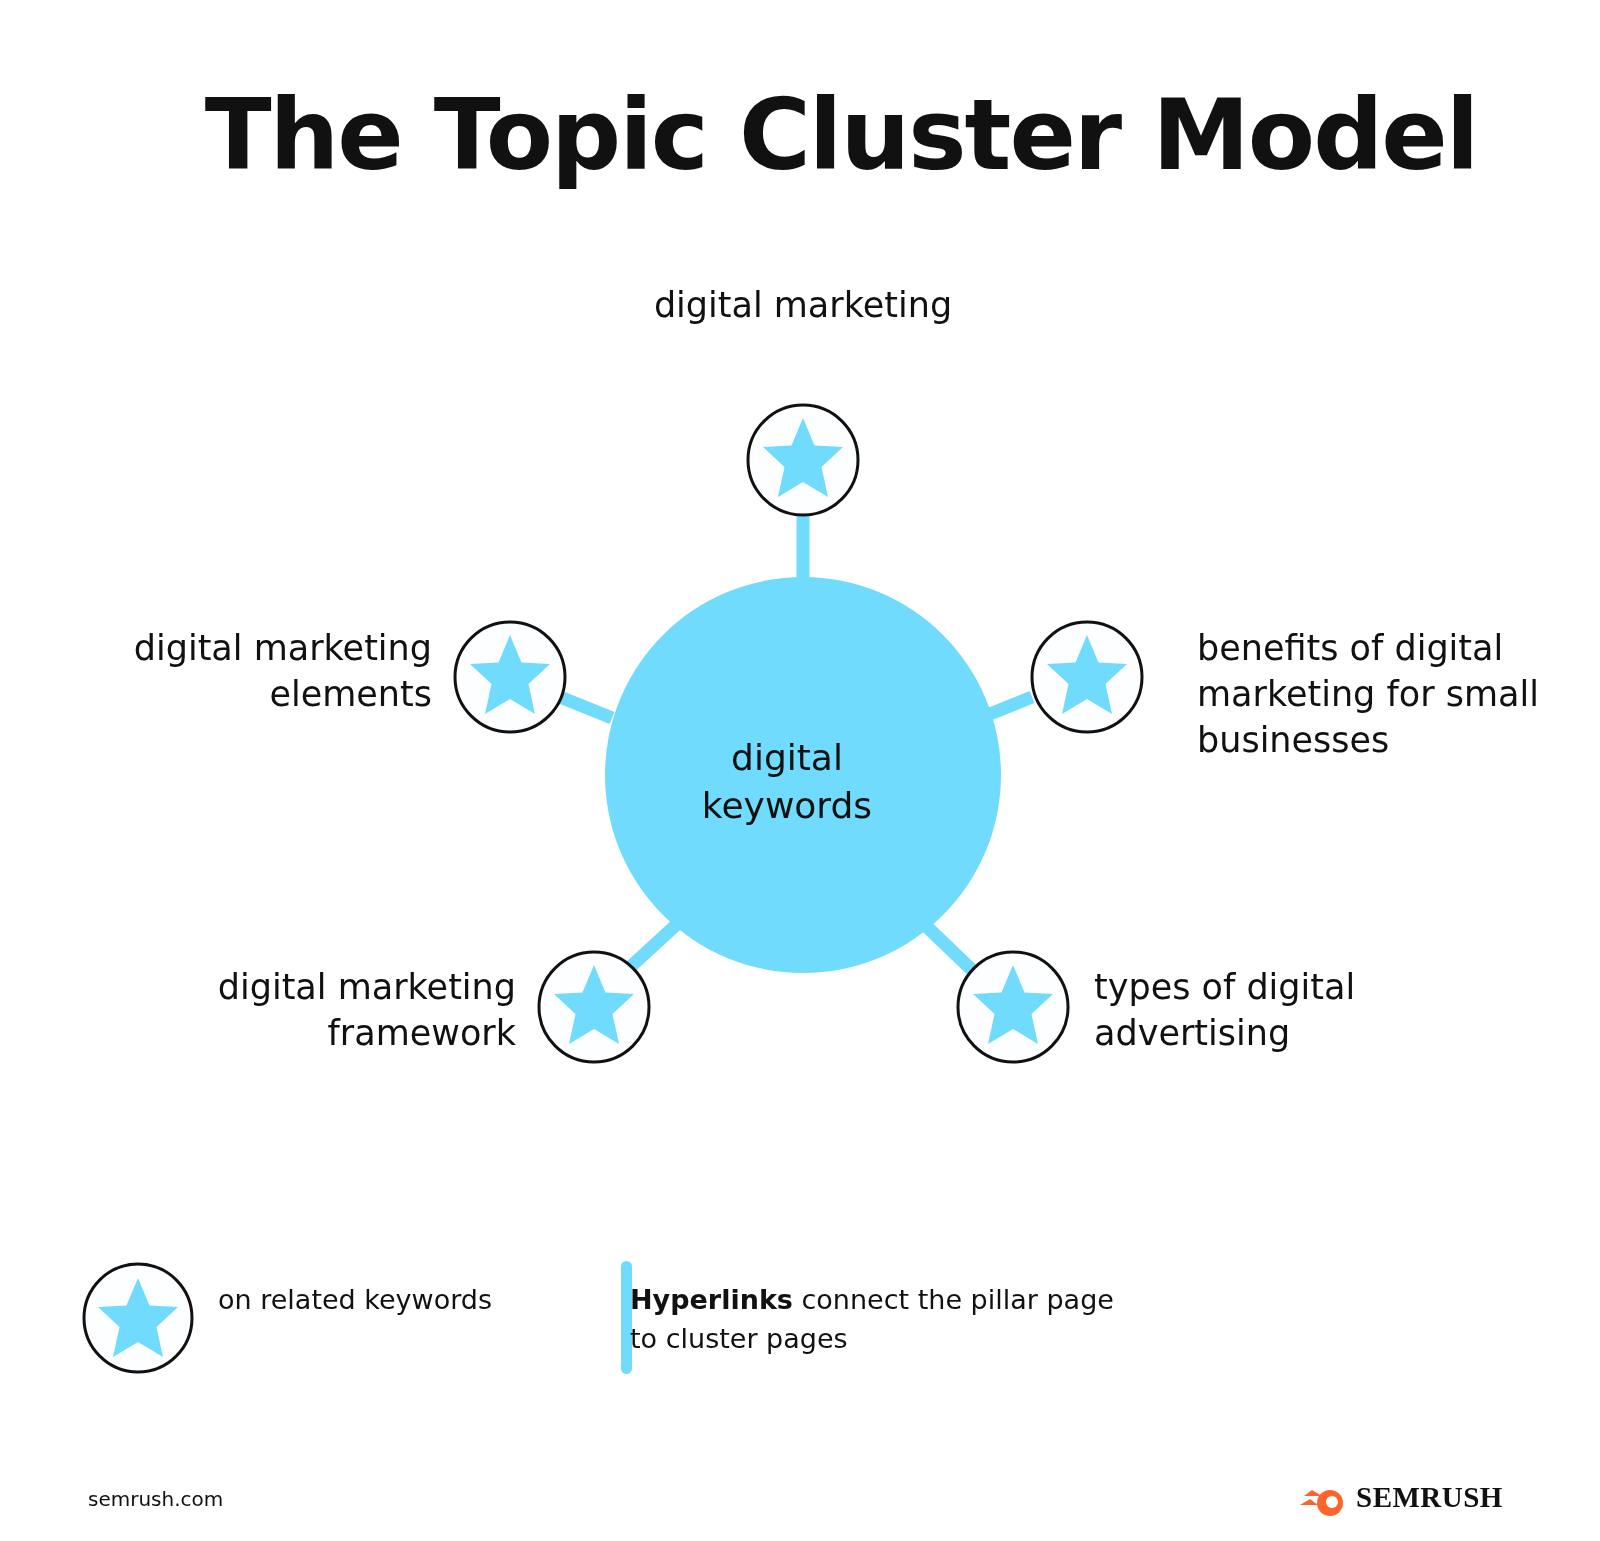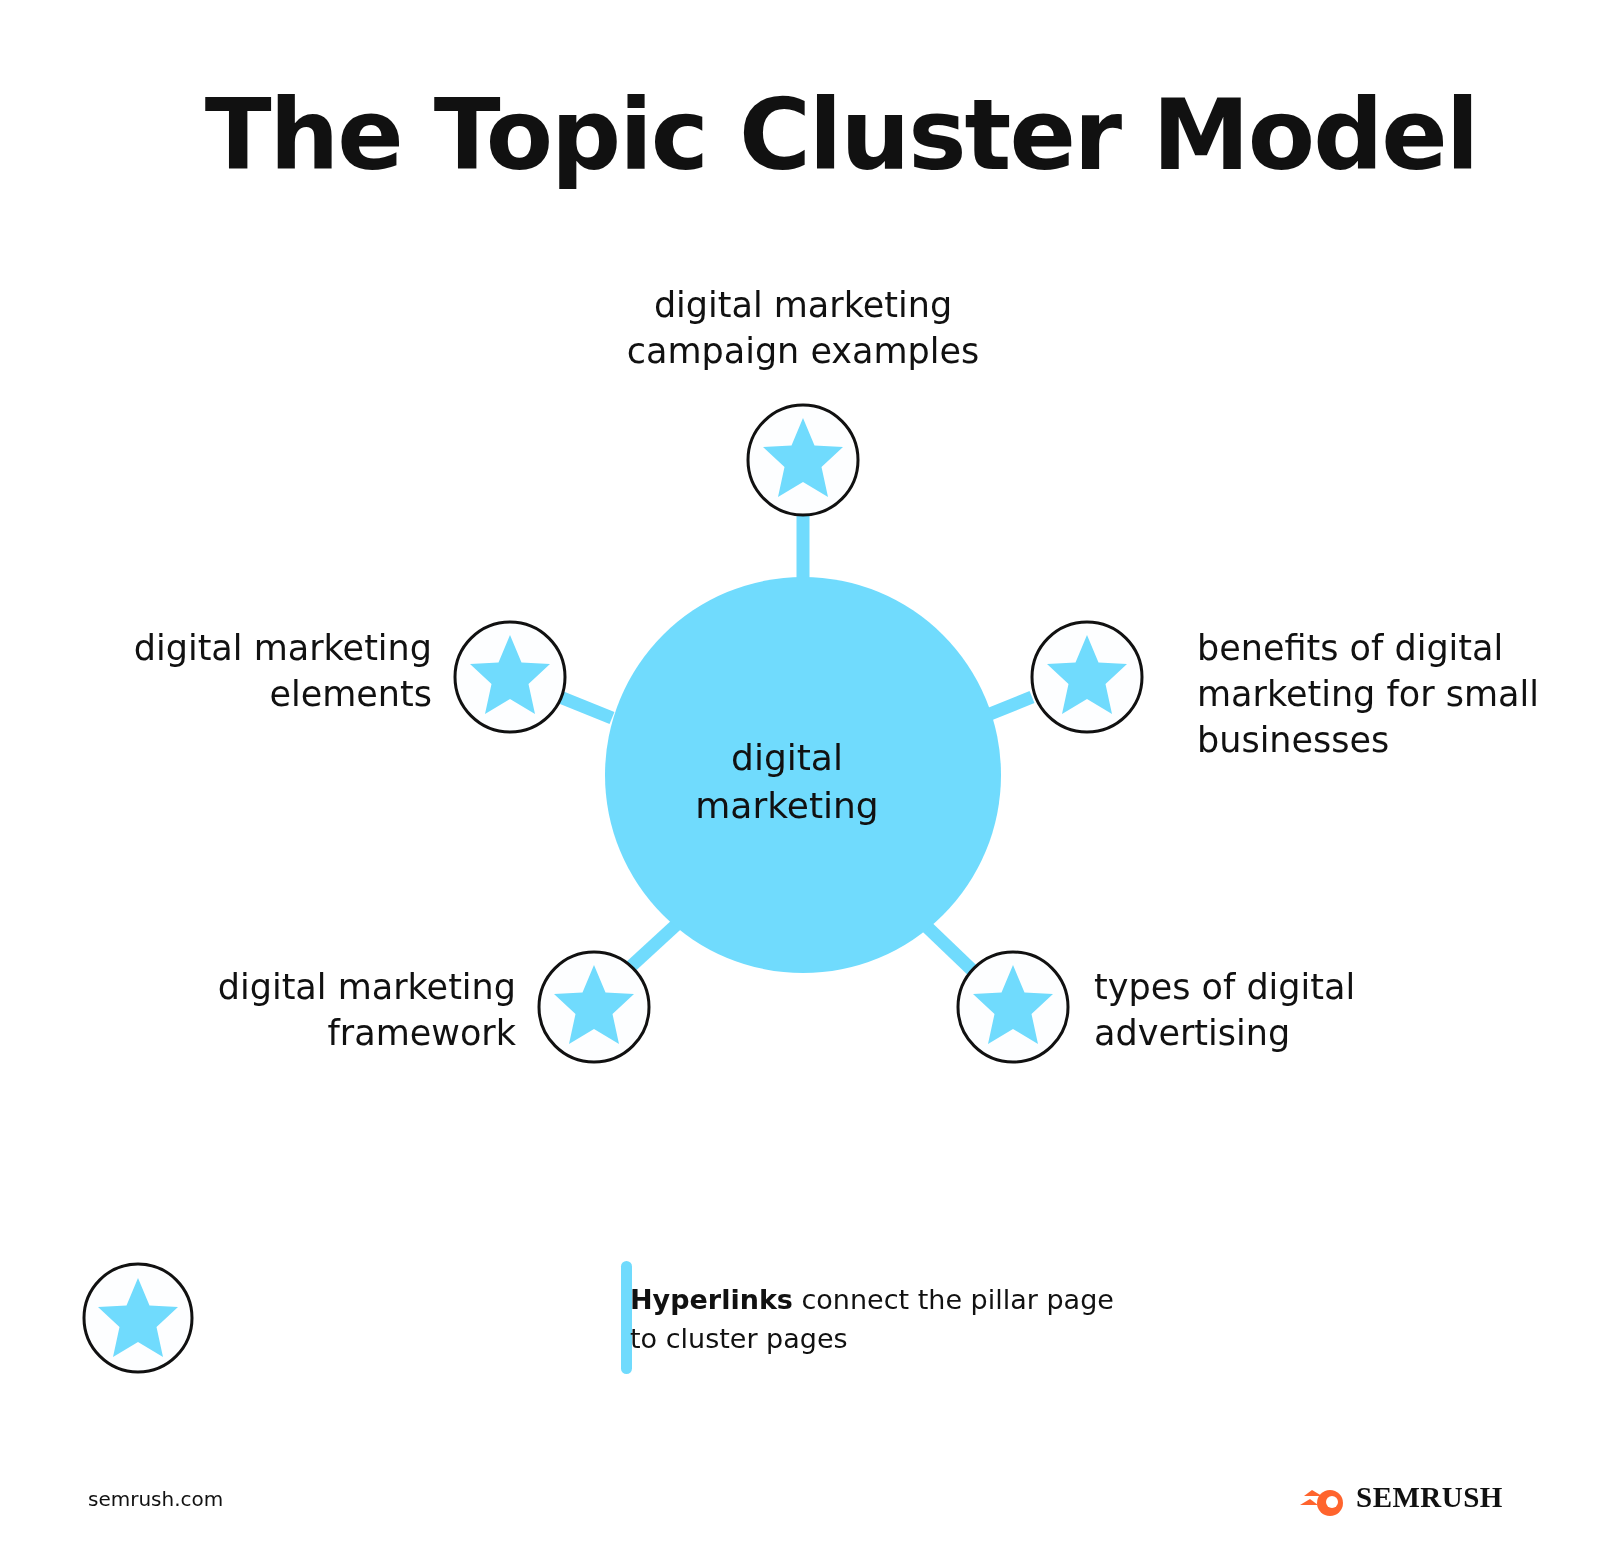--- a/index.html
+++ b/index.html
@@ -69,21 +69,20 @@
   <g>
     <path d="M1300 1505 L1318 1505 L1310 1499 Z" fill="#ff642d"></path>
     <path d="M1304 1496 L1322 1496 L1312 1490 Z" fill="#ff642d"></path>
     <circle cx="1330" cy="1503" r="13" fill="#ff642d"></circle>
     <circle cx="1332" cy="1502" r="6" fill="#ffffff"></circle>
   </g>
 </svg>
 
 <div class="label center" style="left:600px;width:406px;top:282px;">
   <div>digital marketing</div>
-  <div>campaign examples</div>
 </div>
 <div class="label" style="left:1169px;top:625px;margin-left:28px;">
   <div>benefits of digital</div>
   <div>marketing for small</div>
   <div>businesses</div>
 </div>
 <div class="label" style="left:1094px;top:964px;">
   <div>types of digital</div>
   <div>advertising</div>
 </div>
@@ -91,24 +90,25 @@
   <div>digital marketing</div>
   <div>framework</div>
 </div>
 <div class="label right" style="left:70px;width:362px;top:625px;">
   <div>digital marketing</div>
   <div>elements</div>
 </div>
 
 <div class="center-text">
   <div>digital</div>
-  <div>marketing</div>
+  <div>keywords</div>
 </div>
 
 <div class="legend-text" style="left:218px;top:1280px;">
+  <div>on related keywords</div>
 </div>
 <div class="legend-text" style="left:630px;top:1280px;">
   <div><b>Hyperlinks</b><span> connect the pillar page</span></div>
   <div>to cluster pages</div>
 </div>
 
 <div class="footer-url">semrush.com</div>
 <div class="logo" style="left:1350px;">
   <span class="logo-text">SEMRUSH</span>
 </div>

